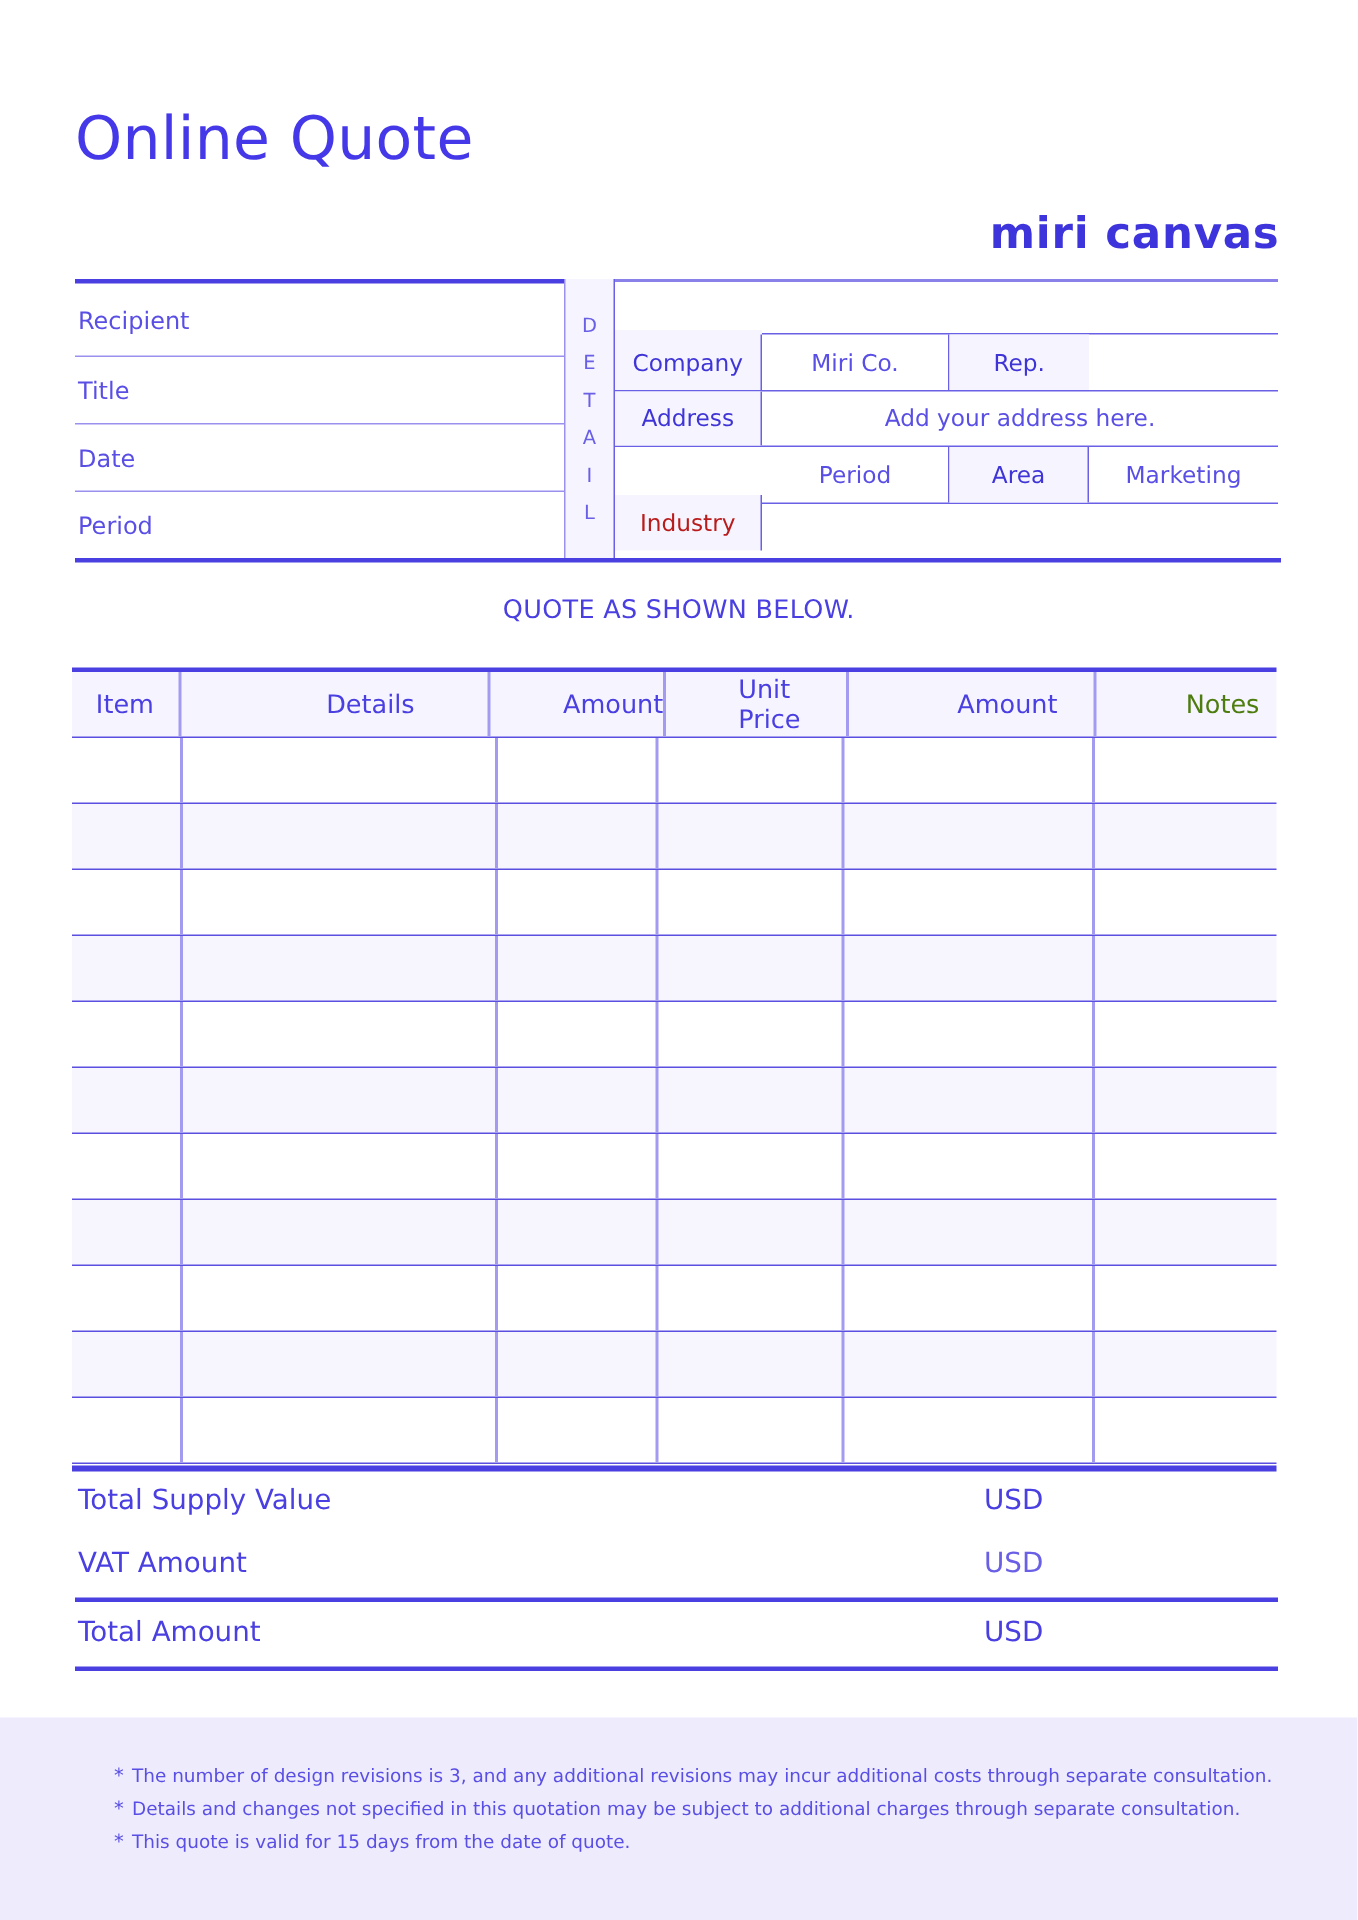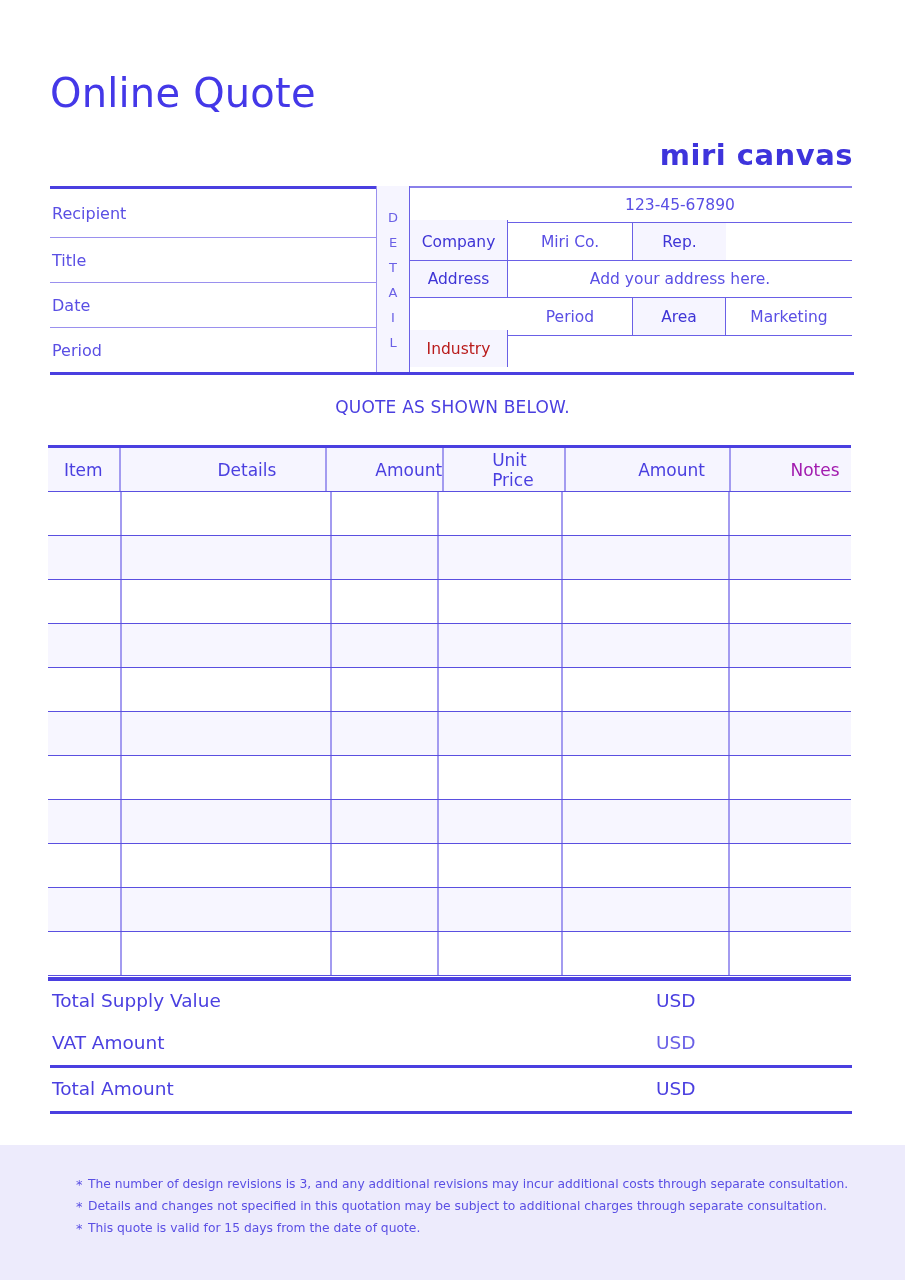--- a/index.html
+++ b/index.html
@@ -30,21 +30,21 @@
   .quote-heading { position: absolute; left: 0; width: 905px; top: 397px; text-align: center; font-size: 17px; color: #4a3fe0; letter-spacing: 0.2px; }
 
   
   .qtable { position: absolute; left: 48px; top: 445px; width: 803px; }
   .qtable .top { height: 3px; background: #4a3fe0; }
   .qrow { display: flex; height: 44px; border-bottom: 1.5px solid #5a4fe0; gap: 48px; }
   .qrow.head { height: 44px; background: #f6f5ff; }
   .qrow.alt { background: #f7f6ff; }
   .qcell { border-right: 2px solid #a39bf0; height: 100%; display: flex; align-items: center; justify-content: center; font-size: 17px; color: #4a3fe0; }
   .qcell:last-child { border-right: none; }
-  .qrow.head .qcell.notes { color: #a21caf; }
+  .qrow.head .qcell.notes { color: #4d7c0f; }
   .qtable .bottom { height: 4px; background: #4a3fe0; margin-top: 1px; }
 
   
   .tot { position: absolute; left: 50px; width: 802px; font-size: 18.5px; color: #4a3fe0; }
   .tot .lab { position: absolute; left: 2px; }
   .tot .cur { position: absolute; left: 606px; }
   .tot-line { position: absolute; left: 50px; width: 802px; height: 3px; background: #4a3fe0; }
 
   
   .footer { position: absolute; left: 0; top: 1145px; width: 905px; height: 135px; background: #edebfc; }
@@ -79,21 +79,20 @@
     <span>E</span>
     <span>T</span>
     <span>A</span>
     <span>I</span>
     <span>L</span>
   </div>
 
   <div class="company">
     <div class="crow" style="top:2px;height:35px;">
       <div class="ccell lab light small" style="width:98px;">Registration</div>
-      <div class="ccell" style="width:344px;">123-45-67890</div>
     </div>
     <div class="crow" style="top:37px;height:38px;text-align:right;">
       <div class="ccell lab" style="width:98px;">Company</div>
       <div class="ccell" style="width:125px;">Miri Co.</div>
       <div class="ccell lab" style="width:93px;">Rep.</div>
     </div>
     <div class="crow" style="top:75px;height:37px;">
       <div class="ccell lab" style="width:98px;">Address</div>
       <div class="ccell" style="width:344px;">Add your address here.</div>
     </div>

